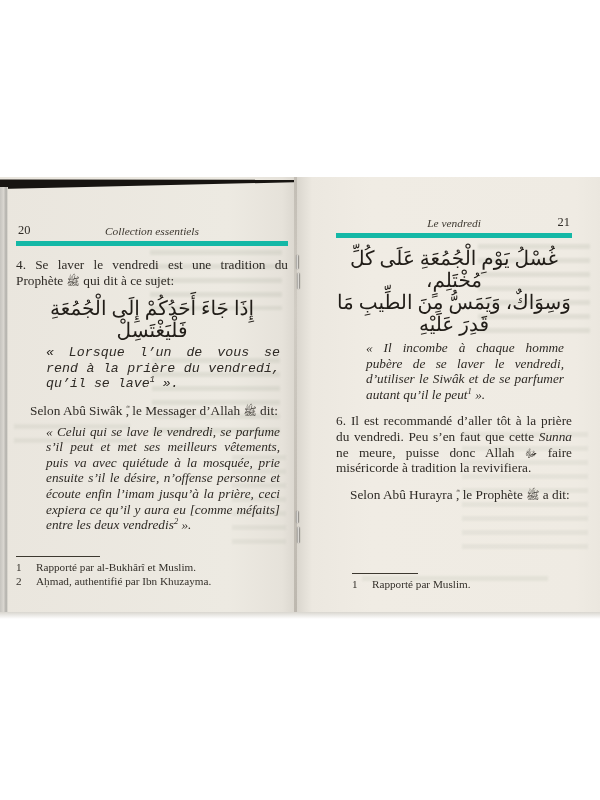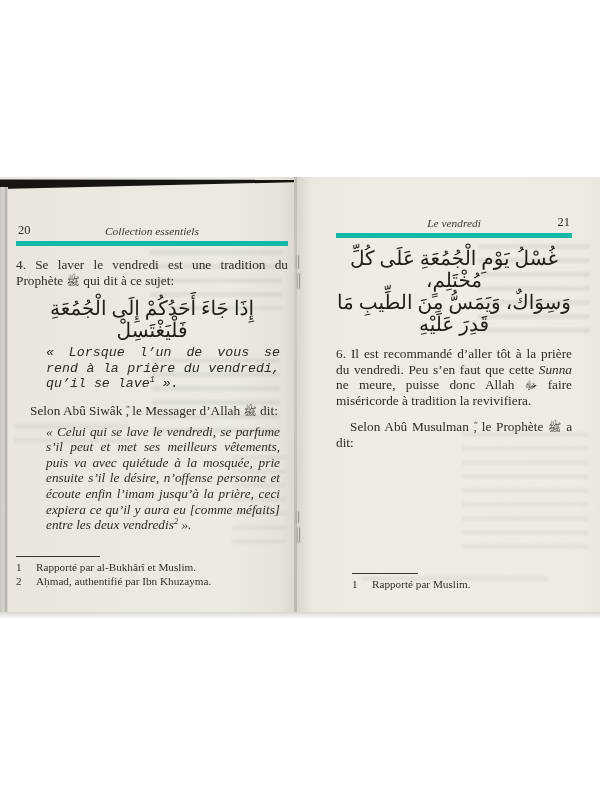--- a/index.html
+++ b/index.html
@@ -131,28 +131,29 @@
   <div class="page page-right">
     <div class="pg-head">
       <span class="running-title">Le vendredi</span>
       <span class="pg-num outer-right">21</span>
     </div>
 
 
     <p class="arabic"><span>غُسْلُ يَوْمِ الْجُمُعَةِ عَلَى كُلِّ مُخْتَلِمٍ،</span><br>
       <span>وَسِوَاكٌ، وَيَمَسُّ مِنَ الطِّيبِ مَا قَدِرَ عَلَيْهِ</span></p>
 
+    <p class="quote"><span>« Il incombe à chaque homme pubère de se laver le vendredi, d’utiliser le Siwâk et de se parfumer autant qu’il le peut</span><sup>1</sup><span> ».</span></p>
 
     <p class="para"><span>6. Il est recommandé d’aller tôt à la prière du vendredi. Peu s’en faut que cette</span>
       <i>Sunna</i>
       <span>ne meure, puisse donc Allah</span>
       <span class="hon">ﷻ</span>
       <span>faire miséricorde à tradition la revivifiera.</span></p>
 
-    <p class="para indent"><span>Selon Abû Musulman</span>
+    <p class="para indent"><span>Selon Abû Hurayra</span>
       <span class="hon">ؓ</span><span>, le Prophète</span>
       <span class="hon">ﷺ</span>
       <span>a dit:</span></p>
 
   </div>
 
   <div class="footnotes fn-right">
     <div class="fn-rule w66"></div>
     <div class="fn-row">
       <span class="fn-num">1</span>

